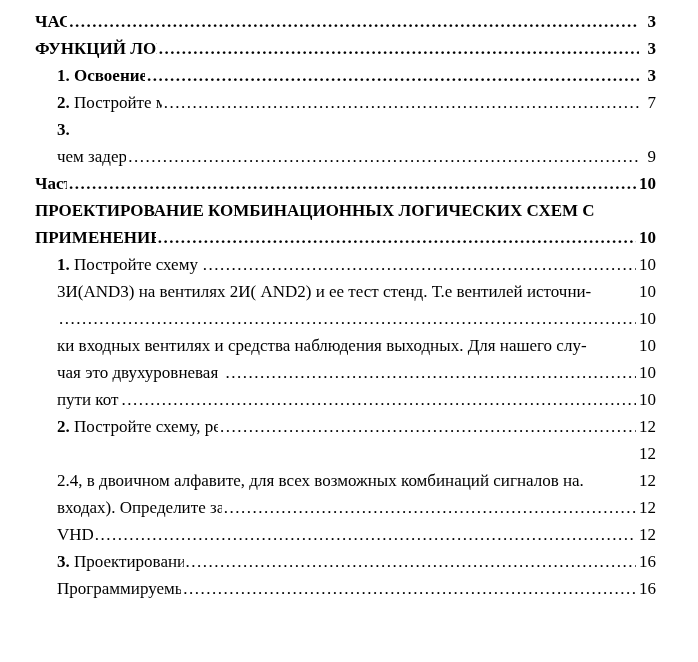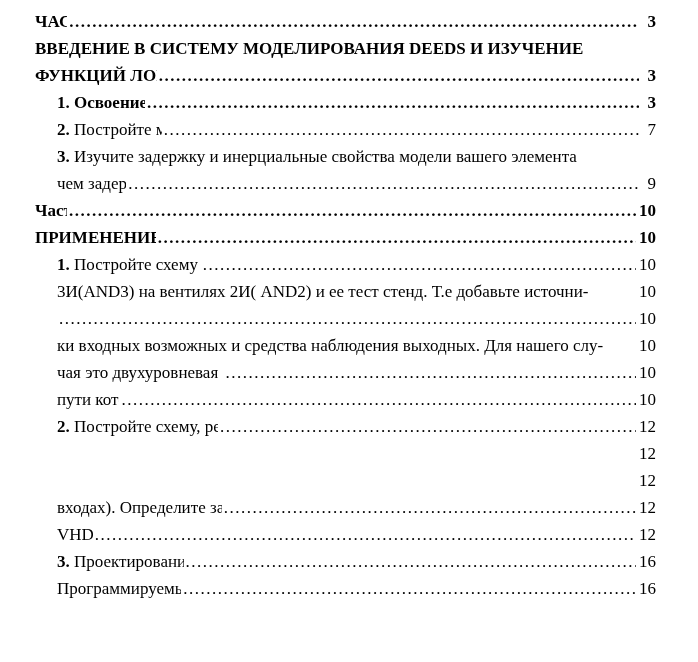--- a/index.html
+++ b/index.html
@@ -43,79 +43,78 @@
 </head>
 <body>
 
 <div class="toc">
     <div class="row ind-0 bold">
       <span class="text">ЧАСТЬ 1</span>
       <span class="leader">............................................................................................................................................................................................................................</span>
       <span class="page">3</span>
     </div>
     <div class="row ind-0 bold">
-      <span class="text">ВВЕДЕНИЕ В СИСТЕМУ МОДЕЛИРОВАНИЯ DEEDS И ИЗУЧЕНИЕ</span>
-      <span class="leader"></span>
-      <span class="page"></span>
-    </div>
-    <div class="row ind-0 bold">
       <span class="text">ФУНКЦИЙ ЛОГИЧЕСКИХ ВЕНТИЛЕЙ</span>
       <span class="leader">............................................................................................................................................................................................................................</span>
       <span class="page">3</span>
     </div>
     <div class="row ind-1 bold">
       <span class="text">1. Освоение системы ДИИДС</span>
       <span class="leader">............................................................................................................................................................................................................................</span>
       <span class="page">3</span>
     </div>
     <div class="row ind-1">
       <b>2.</b>
       <span class="text"> Постройте модель вентиля NOT. </span>
       <span class="leader">............................................................................................................................................................................................................................</span>
       <span class="page">7</span>
     </div>
     <div class="row ind-1">
       <b>3.</b>
-      <span class="text"> Изучите задержку и инерциальные свойства модели вашего элемента</span>
       <span class="leader"></span>
       <span class="page"></span>
     </div>
     <div class="row ind-1">
       <span class="text">чем задержка элемента.</span>
       <span class="leader">............................................................................................................................................................................................................................</span>
       <span class="page">9</span>
     </div>
     <div class="row ind-0 bold">
       <span class="text">Часть 2 . </span>
       <span class="leader">............................................................................................................................................................................................................................</span>
       <span class="page">10</span>
     </div>
     <div class="row ind-0 bold">
+      <span class="text">ПРОЕКТИРОВАНИЕ КОМБИНАЦИОННЫХ ЛОГИЧЕСКИХ СХЕМ С</span>
+      <span class="leader"></span>
+      <span class="page"></span>
+    </div>
+    <div class="row ind-0 bold">
       <span class="text">ПРИМЕНЕНИЕМ БУЛЕВОЙ АЛГЕБРЫ</span>
       <span class="leader">............................................................................................................................................................................................................................</span>
       <span class="page">10</span>
     </div>
     <div class="row ind-1">
       <b>1.</b>
       <span class="text"> Постройте схему (рис.2.1), реализующую функцию </span>
       <span class="leader">............................................................................................................................................................................................................................</span>
       <span class="page">10</span>
     </div>
     <div class="row ind-1">
-      <span class="text">3И(AND3) на вентилях 2И( AND2) и ее тест стенд. Т.е добавьте источни-</span>
+      <span class="text">3И(AND3) на вентилях 2И( AND2) и ее тест стенд. Т.е вентилей источни-</span>
       <span class="leader"></span>
       <span class="page">10</span>
     </div>
     <div class="row ind-1">
       <span class="text"></span>
       <span class="leader">............................................................................................................................................................................................................................</span>
       <span class="page">10</span>
     </div>
     <div class="row ind-1">
-      <span class="text">ки входных возможных и средства наблюдения выходных. Для нашего слу-</span>
+      <span class="text">ки входных вентилях и средства наблюдения выходных. Для нашего слу-</span>
       <span class="leader"></span>
       <span class="page">10</span>
     </div>
     <div class="row ind-1">
       <span class="text">чая это двухуровневая схема из двух вентилей 2И, длина критического</span>
       <span class="leader">............................................................................................................................................................................................................................</span>
       <span class="page">10</span>
     </div>
     <div class="row ind-1">
       <span class="text">пути которой равна 2</span>
@@ -126,20 +125,21 @@
       <b>2.</b>
       <span class="text"> Постройте схему, реализующую функцию Y=F(A,B,C,D), со- </span>
       <span class="leader">............................................................................................................................................................................................................................</span>
       <span class="page">12</span>
     </div>
     <div class="row ind-1">
       <span class="leader"></span>
       <span class="page">12</span>
     </div>
     <div class="row ind-1">
+      <span class="text">2.4, в двоичном алфавите, для всех возможных комбинаций сигналов на.</span>
       <span class="leader"></span>
       <span class="page">12</span>
     </div>
     <div class="row ind-1">
       <span class="text">входах). Определите задержку и количество оборудования. Получите </span>
       <span class="leader">............................................................................................................................................................................................................................</span>
       <span class="page">12</span>
     </div>
     <div class="row ind-1">
       <span class="text">VHDL код. </span>

